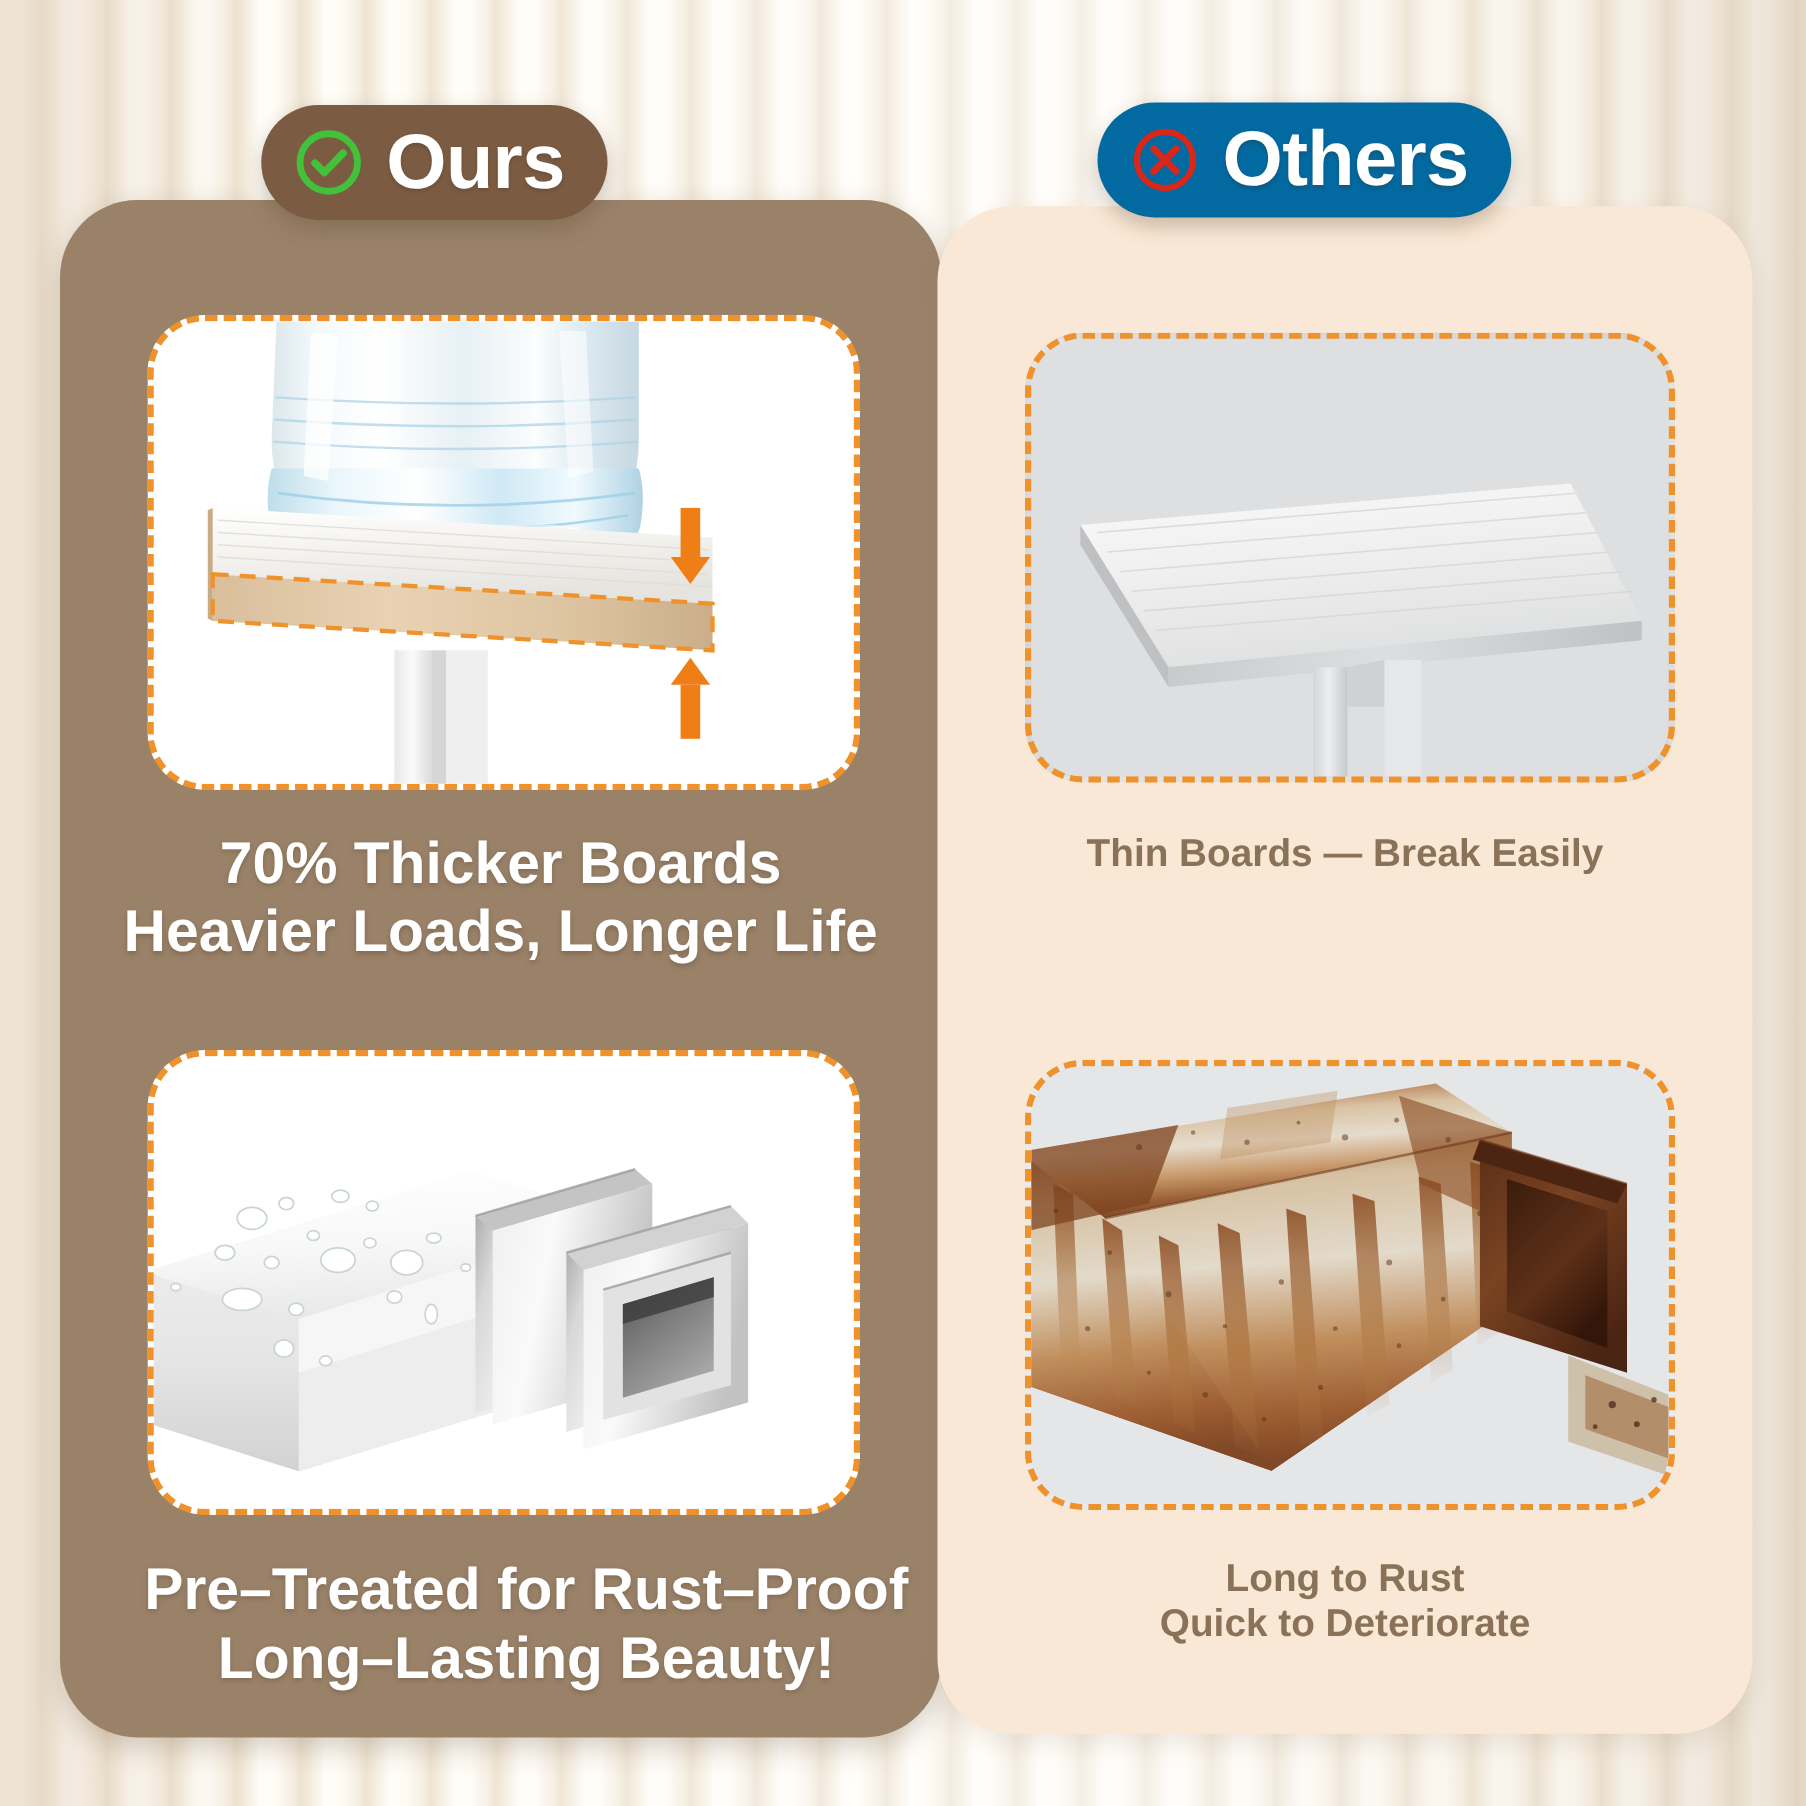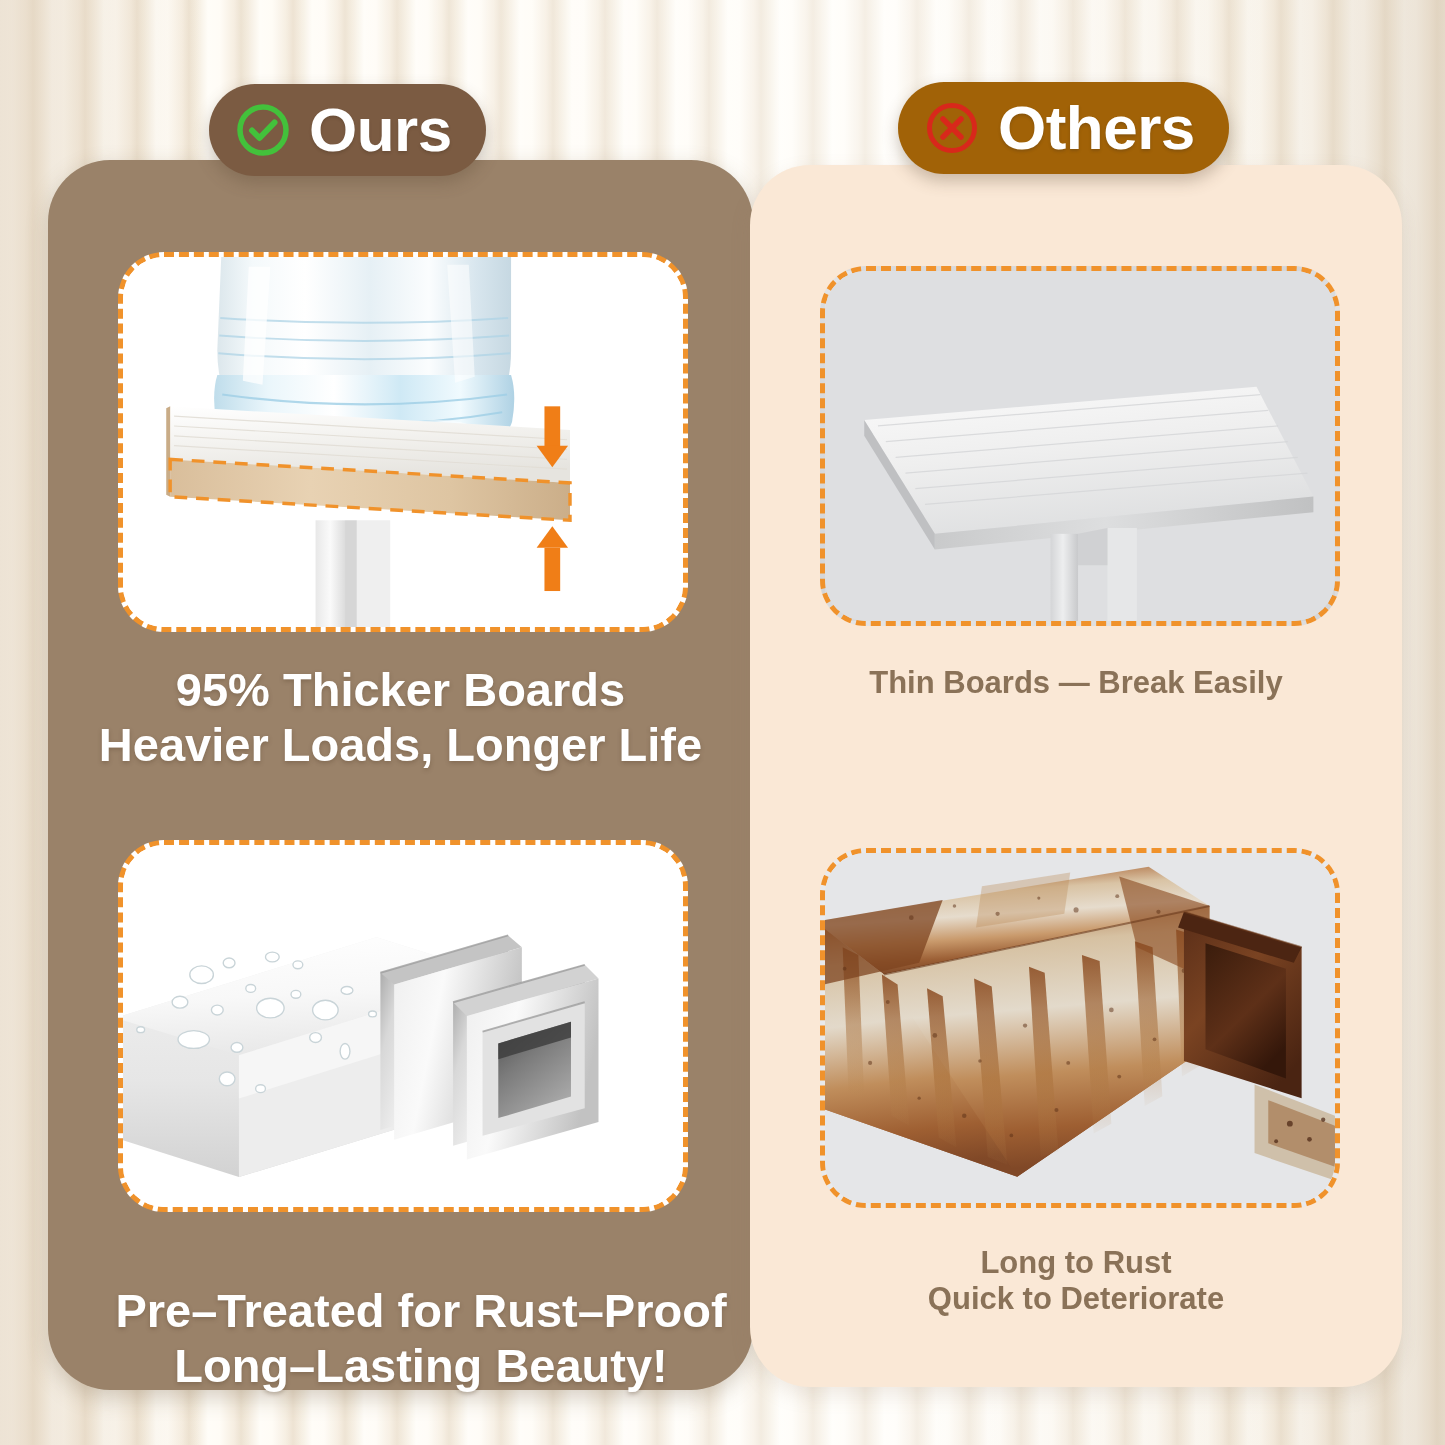--- a/index.html
+++ b/index.html
@@ -55,21 +55,21 @@
   .badge {
     position:absolute;
     display:flex; align-items:center;
     border-radius:46px;
     padding:0 34px 0 26px;
     height:92px;
     box-shadow:0 7px 16px rgba(90,70,50,.30);
     z-index:6;
   }
   #badge-ours   { left:209px; top:84px; background:#7B5B42; }
-  #badge-others { left:898px; top:82px; background:#a16207; }
+  #badge-others { left:878px; top:82px; background:#0369a1; }
   .badge-icon { width:56px; height:56px; flex:0 0 56px; margin-right:18px; }
   .badge-label {
     color:#FFFFFF;
     font-size:62px;
     font-weight:bold;
     letter-spacing:-0.5px;
     line-height:1;
     text-shadow:0 2px 3px rgba(60,42,28,.25);
     white-space:nowrap;
   }
@@ -96,21 +96,21 @@
     font-weight:bold;
     line-height:1.16;
     white-space:pre-line;
   }
   #cap-ours-1, #cap-ours-2 {
     left:48px; width:705px;
     color:#FFFFFF; font-size:47px;
     text-shadow:0 2px 4px rgba(85,64,44,.35);
   }
   #cap-ours-1 { top:663px; }
-  #cap-ours-2 { top:1284px;padding-left:41px; }
+  #cap-ours-2 { top:1244px;padding-left:41px; }
   #cap-others-1, #cap-others-2 {
     left:750px; width:652px;
     color:#8A7258; font-size:31px;
   }
   #cap-others-1 { top:665px; }
   #cap-others-2 { top:1245px; }
 </style>
 </head>
 <body>
 
@@ -224,21 +224,21 @@
       <rect x="429" y="152" width="16" height="42" fill="#F07E17"></rect>
       <path d="M421 192 L453 192 L437 214 Z" fill="#F07E17"></path>
     </g>
     <g>
       <rect x="429" y="296" width="16" height="44" fill="#F07E17"></rect>
       <path d="M421 296 L453 296 L437 274 Z" fill="#F07E17"></path>
     </g>
   </svg>
 </div>
 
-<div class="caption" id="cap-ours-1">95% Thicker Boards
+<div class="caption" id="cap-ours-1">70% Thicker Boards
 Heavier Loads, Longer Life</div>
 
 <div class="card" id="card-ours-2">
   <svg class="art" viewBox="0 0 570 372" preserveAspectRatio="none">
     <defs>
       <linearGradient id="tubeTop" x1="0" y1="0" x2="0.2" y2="1">
         <stop offset="0%" stop-color="#FFFFFF"></stop>
         <stop offset="55%" stop-color="#F8F8F8"></stop>
         <stop offset="100%" stop-color="#E9E9E9"></stop>
       </linearGradient>

